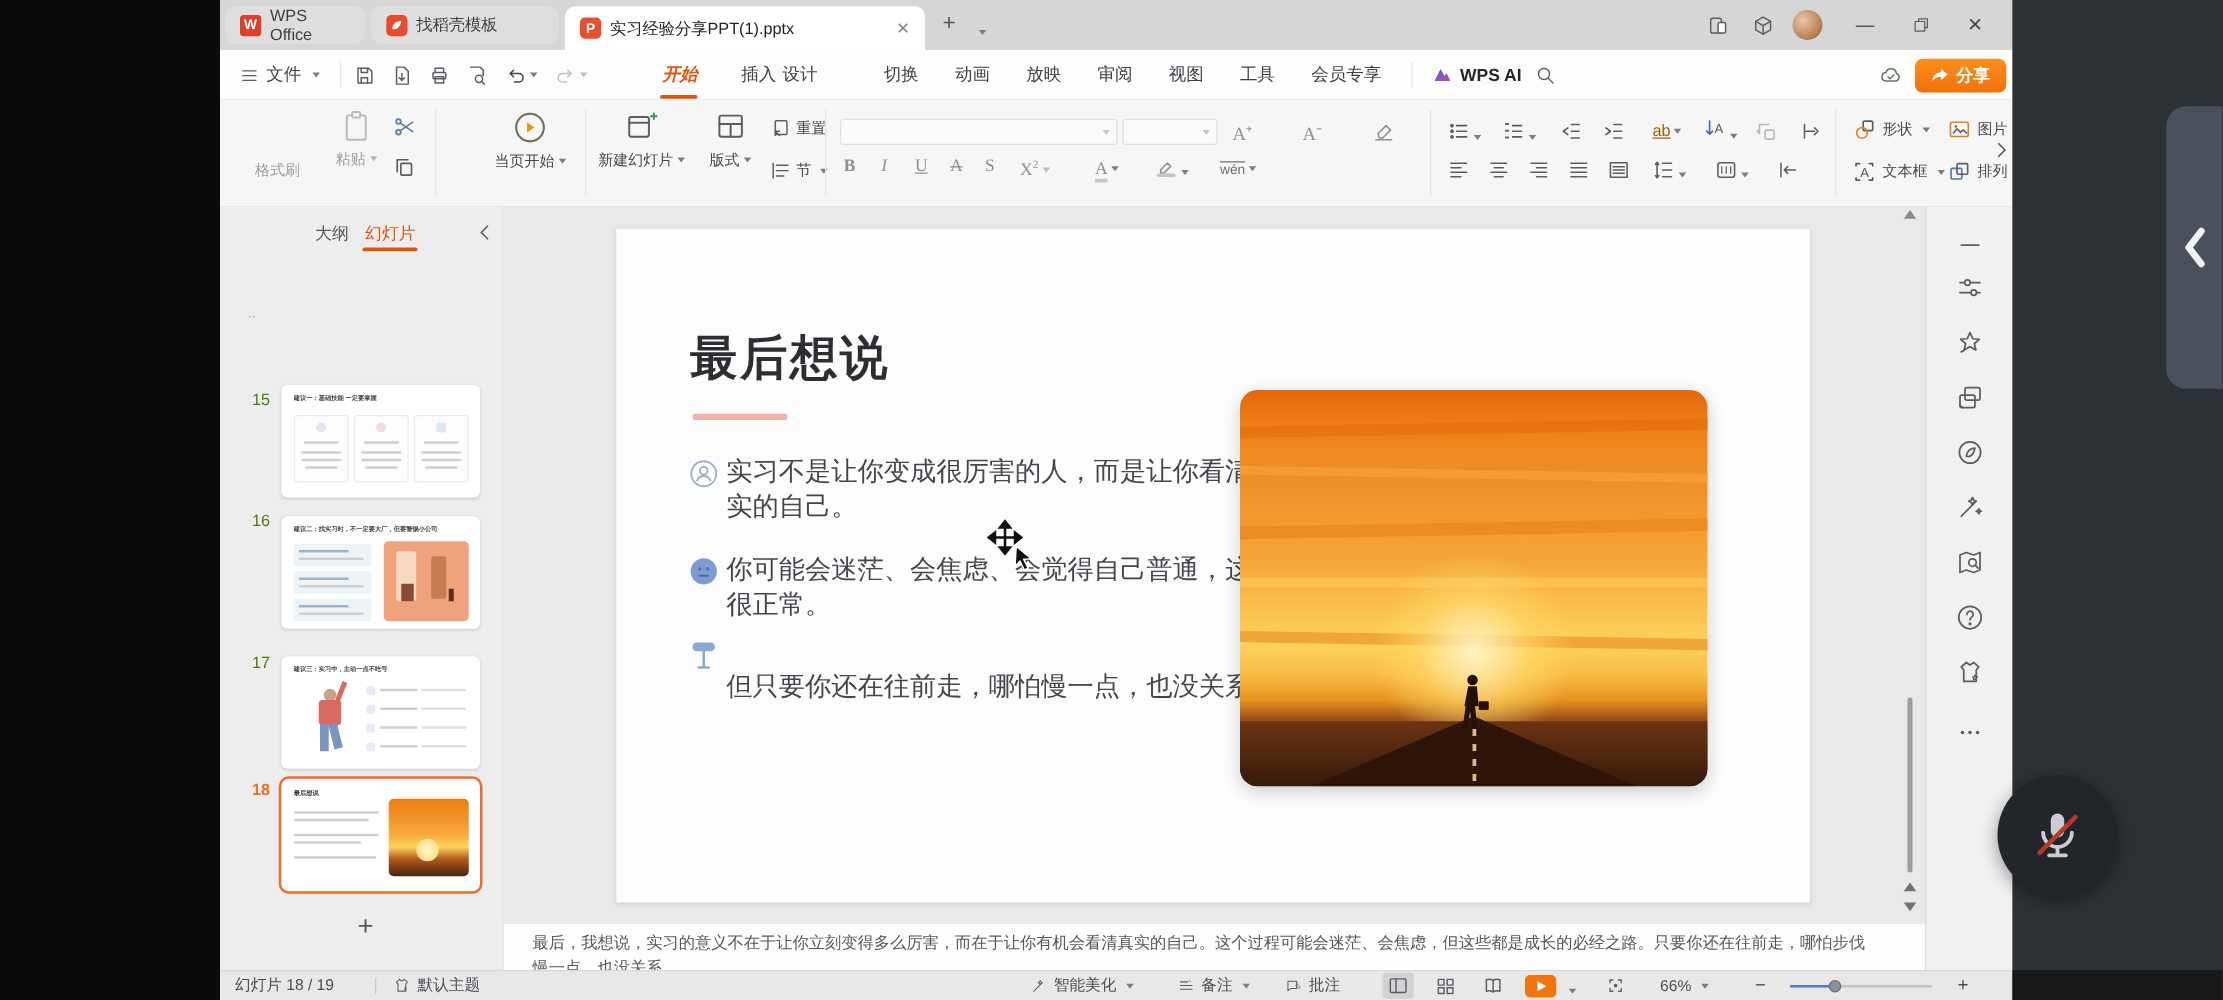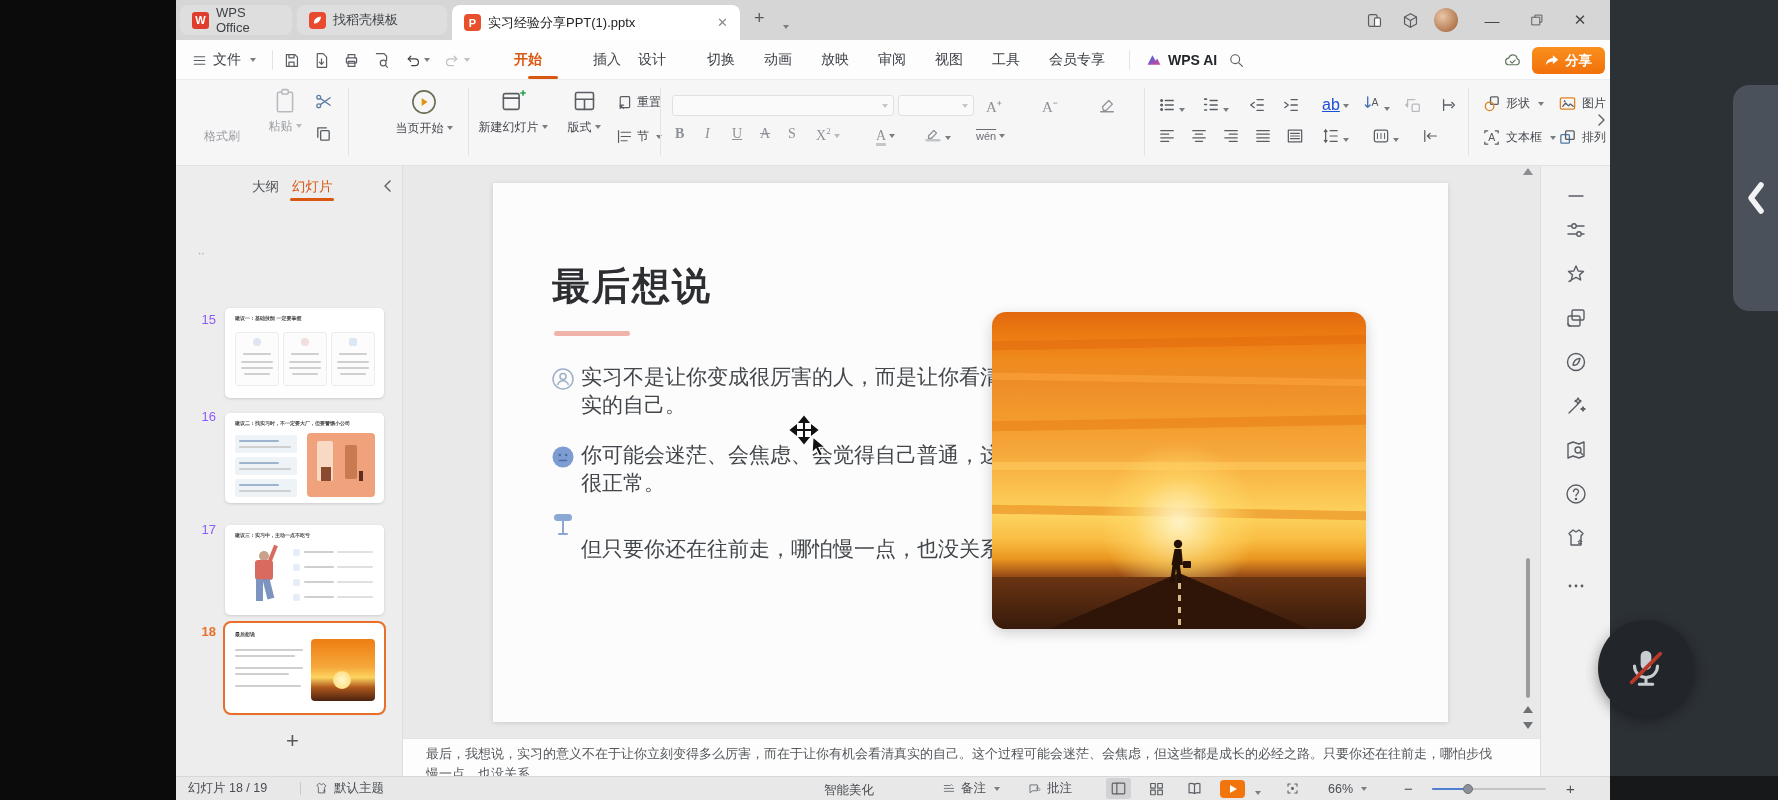--- a/index.html
+++ b/index.html
@@ -28,21 +28,21 @@
   .rlabel{font-size:12px;color:#45494e;white-space:nowrap;}
   .rbig{text-align:center;}
   .combo{height:21px;background:#fafafa;border:1px solid #e1e1e2;border-radius:3px;display:flex;align-items:center;justify-content:flex-end;padding:0 5px;box-sizing:border-box;}
   .glyph{font-size:14px;color:#8d9196;font-family:"Liberation Serif",serif;}
   
   .thumbpanel{left:0;top:166px;width:227px;height:610px;background:#ededee;border-right:1px solid #dedede;box-sizing:border-box;}
   .ptab{font-size:13.5px;color:#54585d;}
   .ptab.on{color:#d9570e;}
   .thumb{left:49px;width:159px;background:#fff;border-radius:5px;box-shadow:0 1px 3px rgba(0,0,0,.14);overflow:hidden;}
   .thumb.sel{outline:2px solid #e8702a;border-radius:6px;}
-  .tnum{width:38px;text-align:right;font-size:13px;color:#8b5cf6;}
+  .tnum{width:38px;text-align:right;font-size:13px;color:#4d7c0f;}
   .tl{position:absolute;height:2px;background:#cfcfcf;border-radius:1px;}
   .ttitle{position:absolute;font-size:5px;color:#444;white-space:nowrap;overflow:hidden;}
   
   .centercol{left:227px;top:166px;width:1137px;height:610px;}
   .canvas{left:0;top:0;width:1137px;height:572px;background:#e9e9ea;overflow:hidden;}
   .slide{left:90px;top:17px;width:955px;height:539px;background:#fcfcfc;box-shadow:0 1px 5px rgba(0,0,0,.13);}
   .slide-title{font-family:"Liberation Serif",serif;font-weight:bold;font-size:38px;color:#2d2e32;letter-spacing:2px;}
   .slide-body{font-family:"Liberation Serif",serif;font-size:21px;line-height:28px;color:#43474b;width:452px;}
   .bullet-ic{width:24px;height:24px;}
   .sunset{left:499px;top:129px;width:374px;height:317px;border-radius:14px;overflow:hidden;box-shadow:0 4px 14px rgba(0,0,0,.18);
@@ -167,28 +167,28 @@
           <span class="cr"></span>
       </div>
       <div class="abs winctl" style="left:262px;width:38px;">
         <svg class="ic" width="17" height="17" viewBox="0 0 20 20" style="stroke:#bcbfc3;">
             <path d="M15 8H7a4 4 0 0 0 0 8h4"></path>
             <path d="M12 5l3 3-3 3"></path>
           </svg>
           <span class="cr" style="border-top-color:#bcbfc3;"></span>
       </div>
 
-      <div class="abs mitem on" style="left:336px;">
+      <div class="abs mitem on" style="left:352px;font-style:italic;">
           <span>开始</span>
         </div>
       <div class="abs mon-underline" style="left:352px;top:36px;width:30px;"></div>
       <div class="abs mitem" style="left:415px;">
           <span>插入</span>
         </div>
-      <div class="abs mitem" style="left:460px;">
+      <div class="abs mitem" style="left:448px;">
           <span>设计</span>
         </div>
       <div class="abs mitem" style="left:529px;">
           <span>切换</span>
         </div>
       <div class="abs mitem" style="left:586px;">
           <span>动画</span>
         </div>
       <div class="abs mitem" style="left:643px;">
           <span>放映</span>
@@ -359,21 +359,21 @@
         <svg width="18" height="18" viewBox="0 0 20 20" class="ic">
             <path d="M10 4h7M10 10h7M10 16h7M7 7l-4 3 4 3"></path>
           </svg>
       </div>
       <div class="abs" style="left:1106px;top:16px;">
         <svg width="18" height="18" viewBox="0 0 20 20" class="ic">
             <path d="M10 4h7M10 10h7M10 16h7M3 7l4 3-4 3"></path>
           </svg>
       </div>
       <div class="abs" style="left:1146px;top:16px;">
-        <span style="font-size:16px;color:#1d4ed8;text-decoration:underline;">ab</span><span class="cr"></span>
+        <span style="font-size:13px;color:#a16207;text-decoration:underline;">ab</span><span class="cr"></span>
       </div>
       <div class="abs" style="left:1186px;top:14px;">
         <svg width="19" height="19" viewBox="0 0 20 20" class="ic">
             <path d="M6 3v11M6 14l-2.5-2.5M6 14l2.5-2.5" stroke="#3f6fb5"></path>
             <text x="10" y="13" font-size="11" fill="#55585c" stroke="none" font-family="Liberation Sans">A</text>
           </svg><span class="cr"></span>
       </div>
       <div class="abs" style="left:1228px;top:16px;">
         <svg width="18" height="18" viewBox="0 0 20 20" class="ic" style="stroke:#b6b9bd;">
             <rect x="9" y="9" width="8" height="8" rx="1"></rect>
@@ -701,21 +701,21 @@
         </div>
       <div class="abs" style="left:124px;top:5px;width:1px;height:13px;background:#c9c9cb;"></div>
       <div class="abs sitem" style="left:138px;">
         <svg width="15" height="15" viewBox="0 0 24 24" class="ic">
             <path d="M9 4l3 2 3-2 4 3.5-2 2.5v9H7v-9L5 7.5z"></path>
             <path d="M16.5 14.5l.5 1 1 .2-.7.8.1 1-.9-.5-1 .5.2-1-.7-.8 1-.2z" stroke-width=".9"></path>
           </svg>
         <span>默认主题</span>
       </div>
 
-      <div class="abs sitem" style="left:648px;flex-direction:column;">
+      <div class="abs sitem" style="left:648px;">
         <svg width="14" height="14" viewBox="0 0 24 24" class="ic">
             <path d="M5 19L16 8M14 4l1 2 2 1-2 1-1 2-1-2-2-1 2-1z"></path>
           </svg>
         <span>智能美化</span>
           <span class="cr"></span>
       </div>
       <div class="abs sitem" style="left:766px;">
         <svg width="14" height="14" viewBox="0 0 24 24" class="ic">
             <path d="M4 6h10M4 11h16M4 16h16"></path>
             <path d="M16 4l2 2" stroke-width="1.1"></path>

